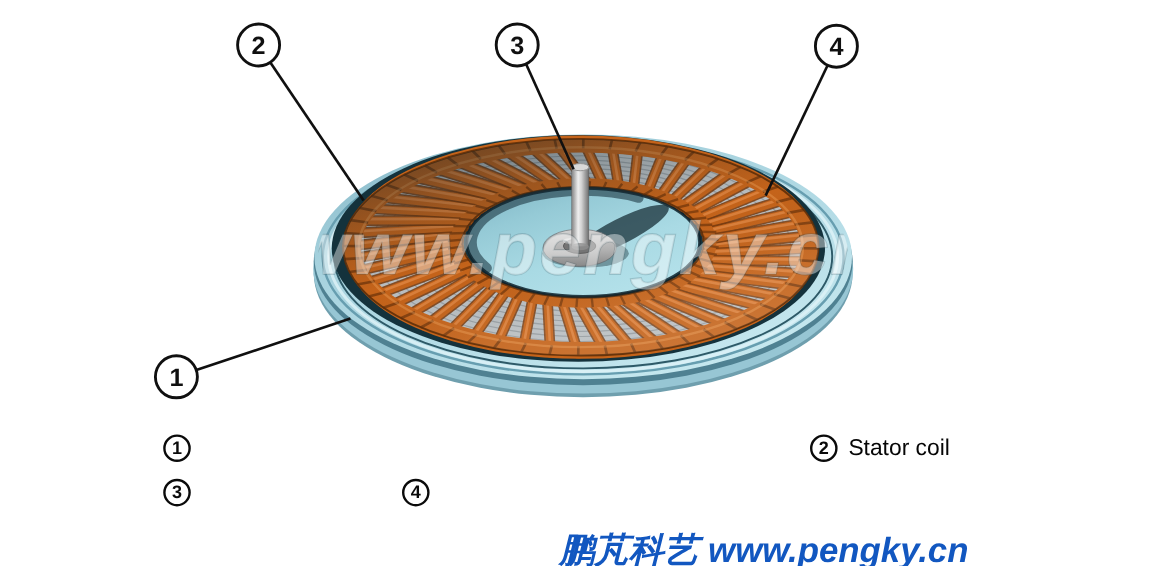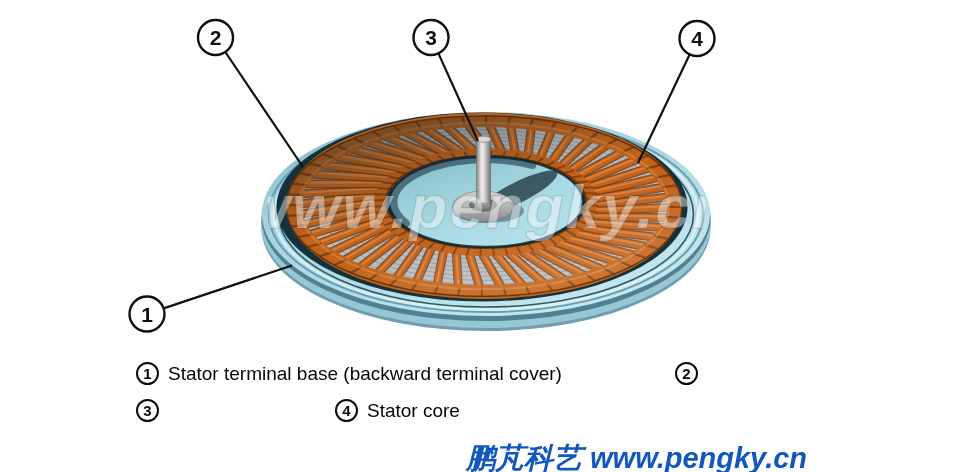--- a/index.html
+++ b/index.html
@@ -386,29 +386,28 @@
       <text class="callout-num" x="147" y="321.5">1</text>
       <text class="callout-num" x="215.5" y="45">2</text>
       <text class="callout-num" x="431" y="45">3</text>
       <text class="callout-num" x="697" y="46">4</text>
     </g>
   </svg>
 
   <div class="legend">
     <div class="legend-item" style="left:136px;top:362px;">
       <span class="legend-num">1</span>
-      <span>Stator terminal base (backward terminal cover)</span>
     </div>
     <div class="legend-item" style="left:675px;top:362px;">
       <span class="legend-num">2</span>
+      <span>Stator coil</span>
     </div>
     <div class="legend-item" style="left:136px;top:399px;">
       <span class="legend-num">3</span>
     </div>
     <div class="legend-item" style="left:335px;top:399px;">
       <span class="legend-num">4</span>
-      <span>Stator core</span>
     </div>
   </div>
 
   <div class="footer-brand" style="color: rgb(18, 87, 192);">鹏芃科艺 www.pengky.cn</div>
 
 </div>
 
 </body></html>

